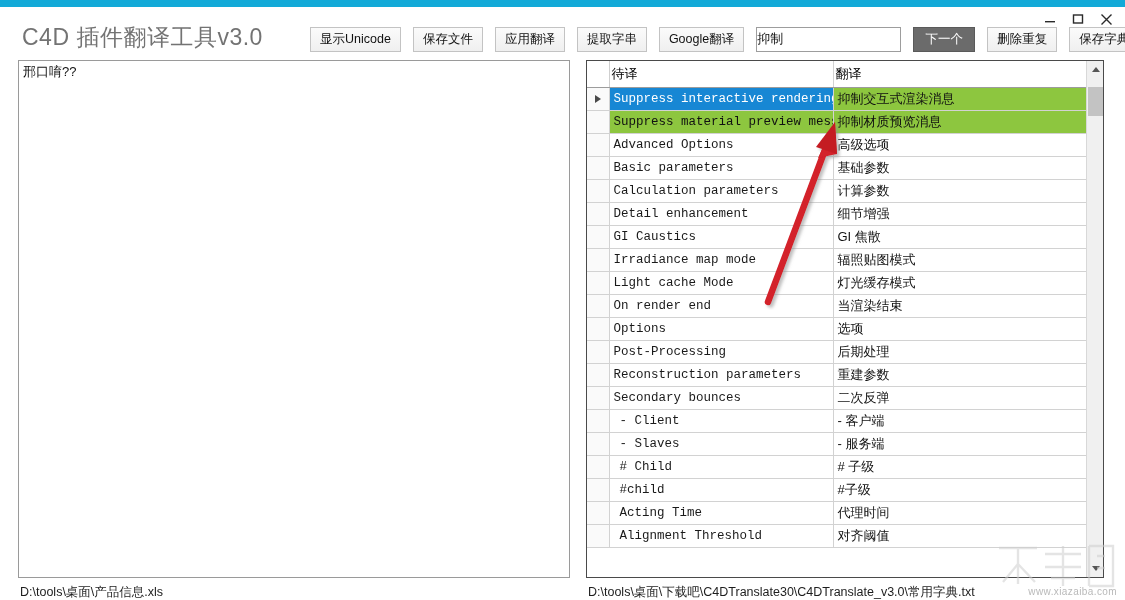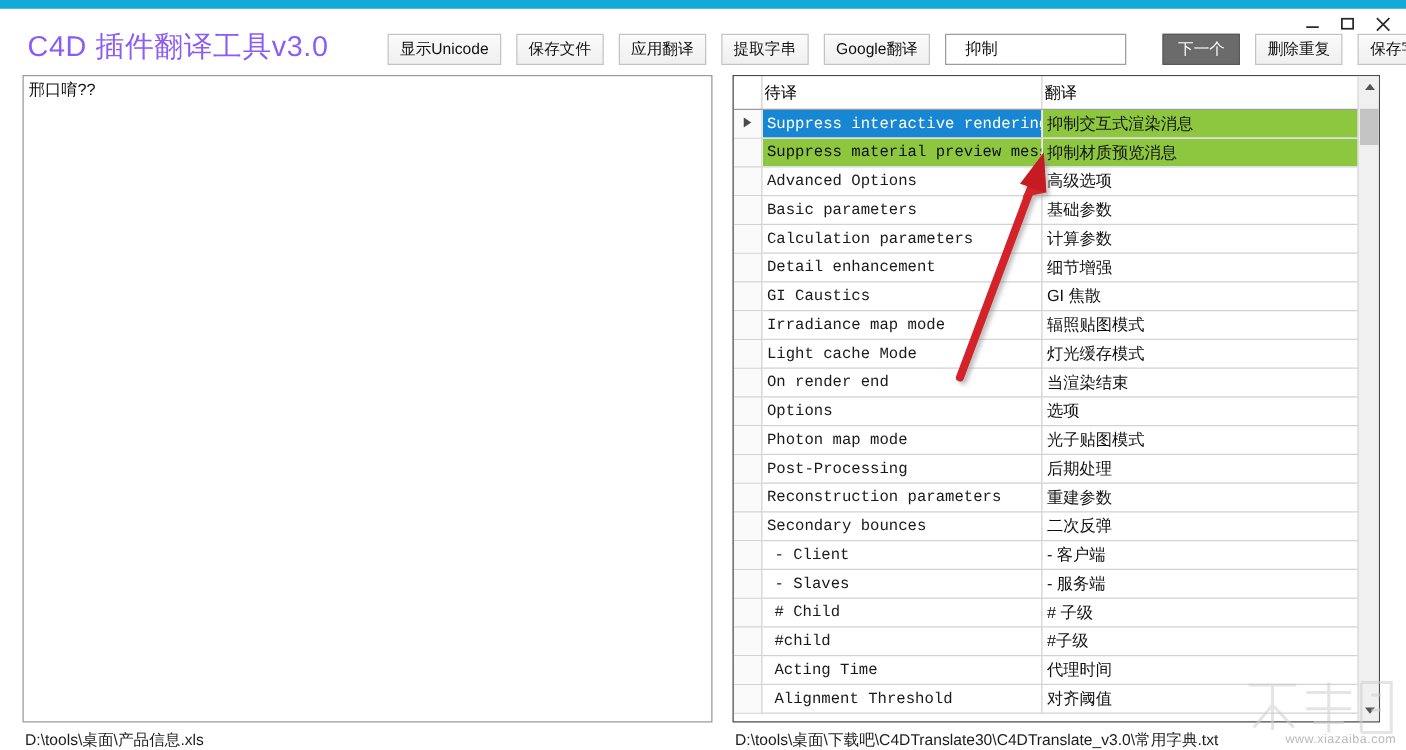--- a/index.html
+++ b/index.html
@@ -50,21 +50,21 @@
     border: none;
   }
   .win-btn svg { display: block; }
 
   
   .app-title {
     position: absolute;
     left: 22px; top: 22px;
     font-size: 23px;
     font-weight: 400;
-    color: #8b5cf6;
+    color: #737373;
     white-space: nowrap;
     letter-spacing: 0.5px;
     text-align: right;
   }
 
   
   .toolbar {
     position: absolute;
     left: 310px; top: 26px;
     display: flex;
@@ -90,25 +90,25 @@
     border: 1px solid #5a5a5a;
     color: #ffffff;
     min-width: 62px;
     text-align: center;
   }
   .tbtn.last { margin-right: 0; }
 
   .search-box {
     height: 25px;
     width: 145px;
-    margin-right: 29px;
+    margin-right: 12px;
     border: 1px solid #9d9d9d;
     background: #fff;
     font-size: 13px;
-    padding: 0 15px;
+    padding: 0 0;
     color: #111;
     font-family: "Liberation Sans", "DejaVu Sans", sans-serif;
   }
 
   
   .left-pane {
     position: absolute;
     left: 18px; top: 60px;
     width: 552px;
     height: 518px;
@@ -408,25 +408,20 @@
               <td class="cell-src">On render end</td>
               <td class="cell-dst">当渲染结束</td>
             </tr>
             <tr>
               <td class="cell-sel"></td>
               <td class="cell-src">Options</td>
               <td class="cell-dst">选项</td>
             </tr>
             <tr>
               <td class="cell-sel"></td>
-              <td class="cell-src">Photon map mode</td>
-              <td class="cell-dst">光子贴图模式</td>
-            </tr>
-            <tr>
-              <td class="cell-sel"></td>
               <td class="cell-src">Post-Processing</td>
               <td class="cell-dst">后期处理</td>
             </tr>
             <tr>
               <td class="cell-sel"></td>
               <td class="cell-src">Reconstruction parameters</td>
               <td class="cell-dst">重建参数</td>
             </tr>
             <tr>
               <td class="cell-sel"></td>

